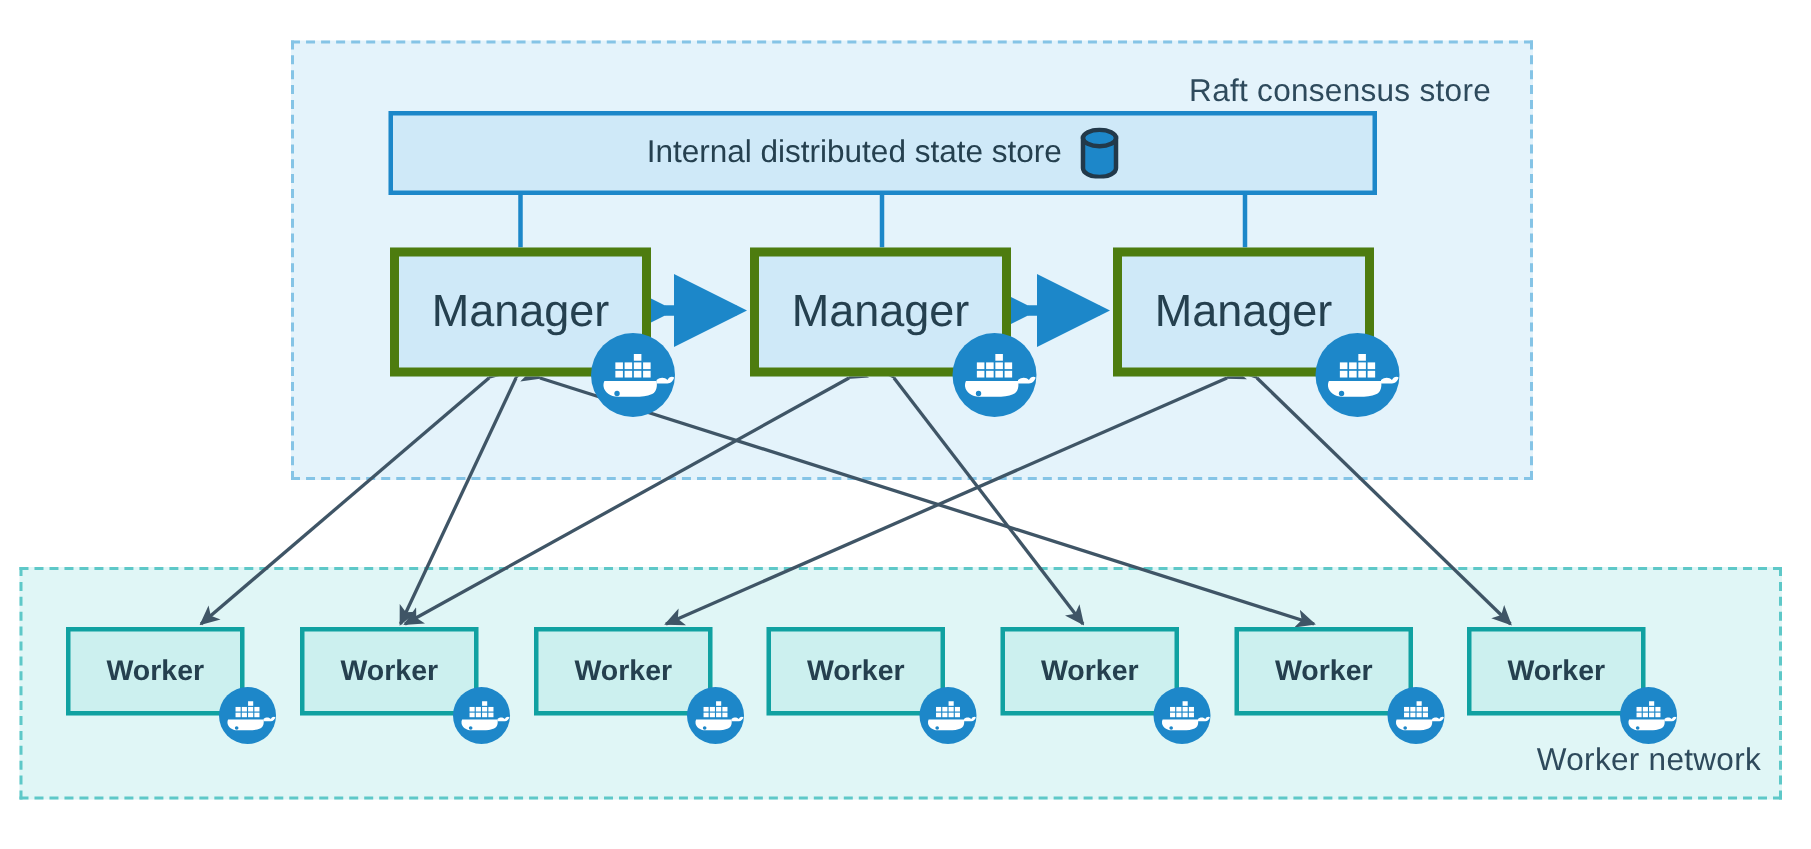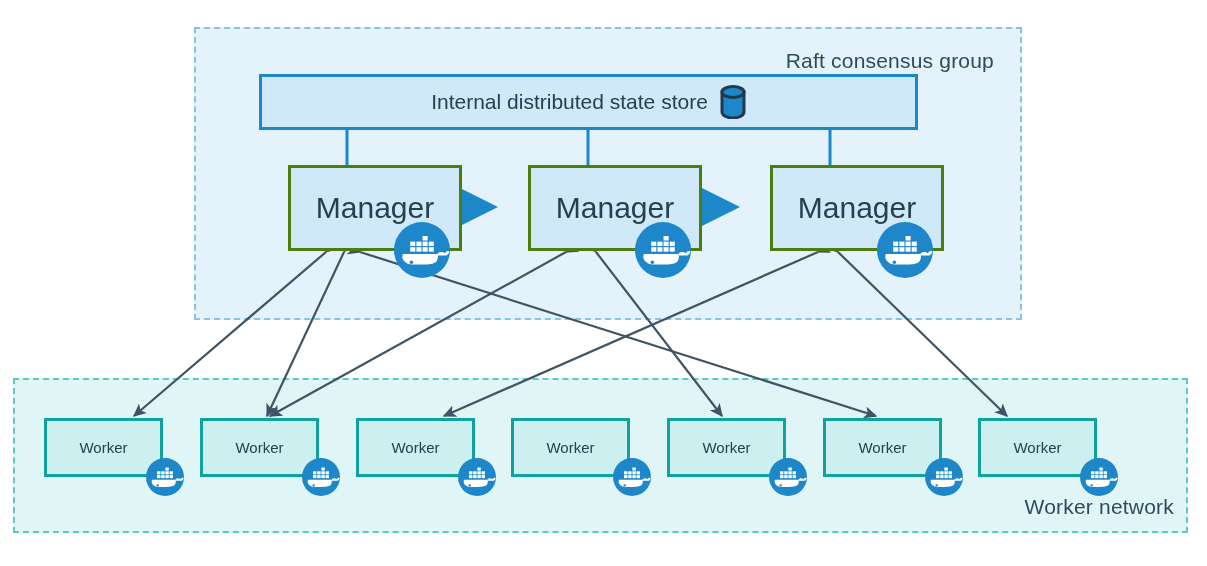--- a/index.html
+++ b/index.html
@@ -82,63 +82,63 @@
   
   .node {
     position: absolute;
     box-sizing: border-box;
     display: flex;
     align-items: center;
     justify-content: center;
   }
   .node.manager {
     background: #cfe9f8;
-    border: 3px solid #4d7c0f;
+    border: 6px solid #4d7c0f;
     width: 174px;
     height: 86px;
     top: 165px;
-    margin-left: 28px;
   }
   .node.manager .node-label {
     color: #25404f;
     font-size: 30px;
     white-space: nowrap;
   }
   .node.worker {
     background: #ccf0ef;
     border: 3px solid #10a1a1;
     width: 119px;
     height: 59px;
     top: 418px;
   }
   .node.worker .node-label {
     color: #25404f;
-    font-size: 15px;
+    font-size: 19px;
     white-space: nowrap;
+    font-weight: bold;
   }
 
   
   .docker-badge {
     position: absolute;
     border-radius: 50%;
     background: #1d87c9;
     display: flex;
     align-items: center;
     justify-content: center;
   }
   .docker-badge.mgr { width: 56px; height: 56px; }
   .docker-badge.wkr { width: 38px; height: 38px; }
 </style>
 </head>
 <body>
 
 <div id="canvas">
 
   <div class="group raft">
-    <span class="group-label raft-label">Raft consensus group</span>
+    <span class="group-label raft-label">Raft consensus store</span>
   </div>
 
   <div class="group gossip">
     <span class="group-label gossip-label">Worker network</span>
   </div>
 
   <svg id="edges" viewBox="0 0 1207 566">
     <defs>
       <marker id="peerArrow" markerWidth="7" markerHeight="7" refX="6" refY="3.5" orient="auto" markerUnits="strokeWidth">
         <path d="M0,0 L7,3.5 L0,7 Z" fill="#1c87c9"></path>

